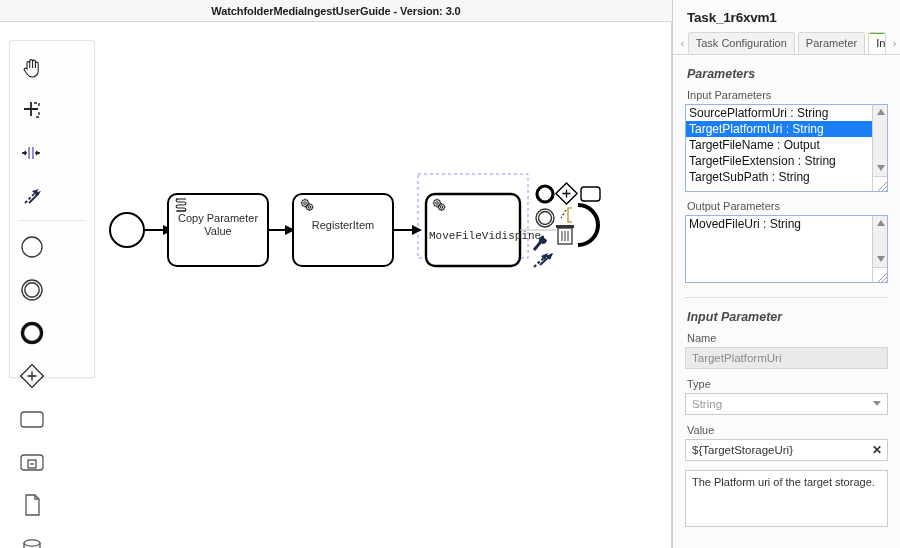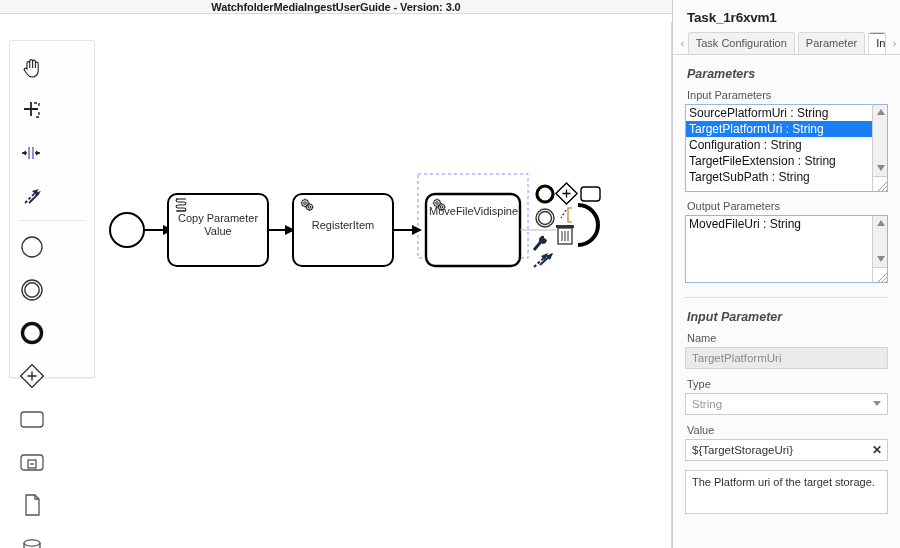--- a/index.html
+++ b/index.html
@@ -9,21 +9,21 @@
     overflow: hidden;
     background: #ffffff;
     font-family: "Liberation Sans", sans-serif;
   }
 
   #app { position: relative; width: 900px; height: 548px; }
 
   
   .header-bar {
     position: absolute; left: 0; top: 0;
-    width: 672px; height: 14px;
+    width: 672px; height: 22px;
     background: #f7f7f7;
     border-bottom: 1px solid #d8d8d8;
     display: flex; align-items: center; justify-content: center;
   }
   .header-title {
     font-size: 11px; font-weight: bold; color: #1c1c1c;
     letter-spacing: -0.1px; white-space: nowrap;
   }
 
   
@@ -186,21 +186,21 @@
     border-top: 5px solid #8d8d8d;
     pointer-events: none;
   }
   .value-wrap { position: relative; }
   .clear-x {
     position: absolute; right: 6px; top: 3px;
     font-size: 12px; font-weight: bold; color: #333;
     cursor: pointer; line-height: 16px;
   }
   .desc-box {
-    width: 100%; height: 44px;
+    width: 100%; height: 57px;
     border: 1px solid #ccc; background: #fff;
     font-size: 11px; color: #333;
     padding: 4px 6px; line-height: 14px;
     font-family: "Liberation Sans", sans-serif;
     resize: none; outline: none;
   }
   .fieldrow { margin-top: 9px; }
 </style>
 </head>
 <body>
@@ -297,21 +297,21 @@
             <path d="M534,245 L548,232" stroke="#1b2a4a" stroke-width="2" stroke-dasharray="3,2"></path>
             <polygon points="548,231 541,234 545,238" fill="#1b2a4a"></polygon>
             <path d="M540,243 L552,232" stroke="#1b2a4a" stroke-width="2"></path>
             <polygon points="553,231 546,234 550,238" fill="#1b2a4a"></polygon>
           </g>
         </g>
       </svg>
 
       <div class="node-label" style="left:168px; top:190px; width:100px;">Copy Parameter Value</div>
       <div class="node-label" style="left:293px; top:197px; width:100px;">RegisterItem</div>
-      <div class="node-label" style="left:429px; top:183px; width:72px;">MoveFileVidispine</div>
+      <div class="node-label" style="left:429px; top:208px; width:72px;font-family:Liberation Mono, monospace;">MoveFileVidispine</div>
     </div>
 
     <div class="palette">
       <div class="pal-group">
         <div class="pal-item">
           <svg width="24" height="24" viewBox="0 0 24 24">
             <path d="M7,14 L7,8 a1.4,1.4 0 0 1 2.8,0 L9.8,13 L9.8,6 a1.4,1.4 0 0 1 2.8,0 L12.6,13 L12.6,6.5 a1.4,1.4 0 0 1 2.8,0 L15.4,13 L15.4,8.5 a1.4,1.4 0 0 1 2.8,0 L18.2,16 a6,6 0 0 1 -6,6 a5.5,5.5 0 0 1 -4.3,-2 L4.6,15.5 a1.4,1.4 0 0 1 2,-2 z" fill="#fff" stroke="#222" stroke-width="1.1"></path>
           </svg>
         </div>
         <div class="pal-item">
@@ -407,21 +407,21 @@
 
     <div class="panel-body">
 
       <div class="section-head">Parameters</div>
 
       <div class="field-label">Input Parameters</div>
       <div class="listbox tall">
         <div class="list-items">
           <div class="list-item">SourcePlatformUri : String</div>
           <div class="list-item selected">TargetPlatformUri : String</div>
-          <div class="list-item">Configuration : String</div>
+          <div class="list-item">TargetFileName : Output</div>
           <div class="list-item">TargetFileExtension : String</div>
           <div class="list-item">TargetSubPath : String</div>
         </div>
         <div class="lb-scroll">
           <div class="lb-arrow up">
             <svg width="8" height="6" viewBox="0 0 8 6">
                 <polygon points="4,0 8,6 0,6" fill="#8a8a8a"></polygon>
               </svg>
           </div>
           <div class="lb-arrow down">

